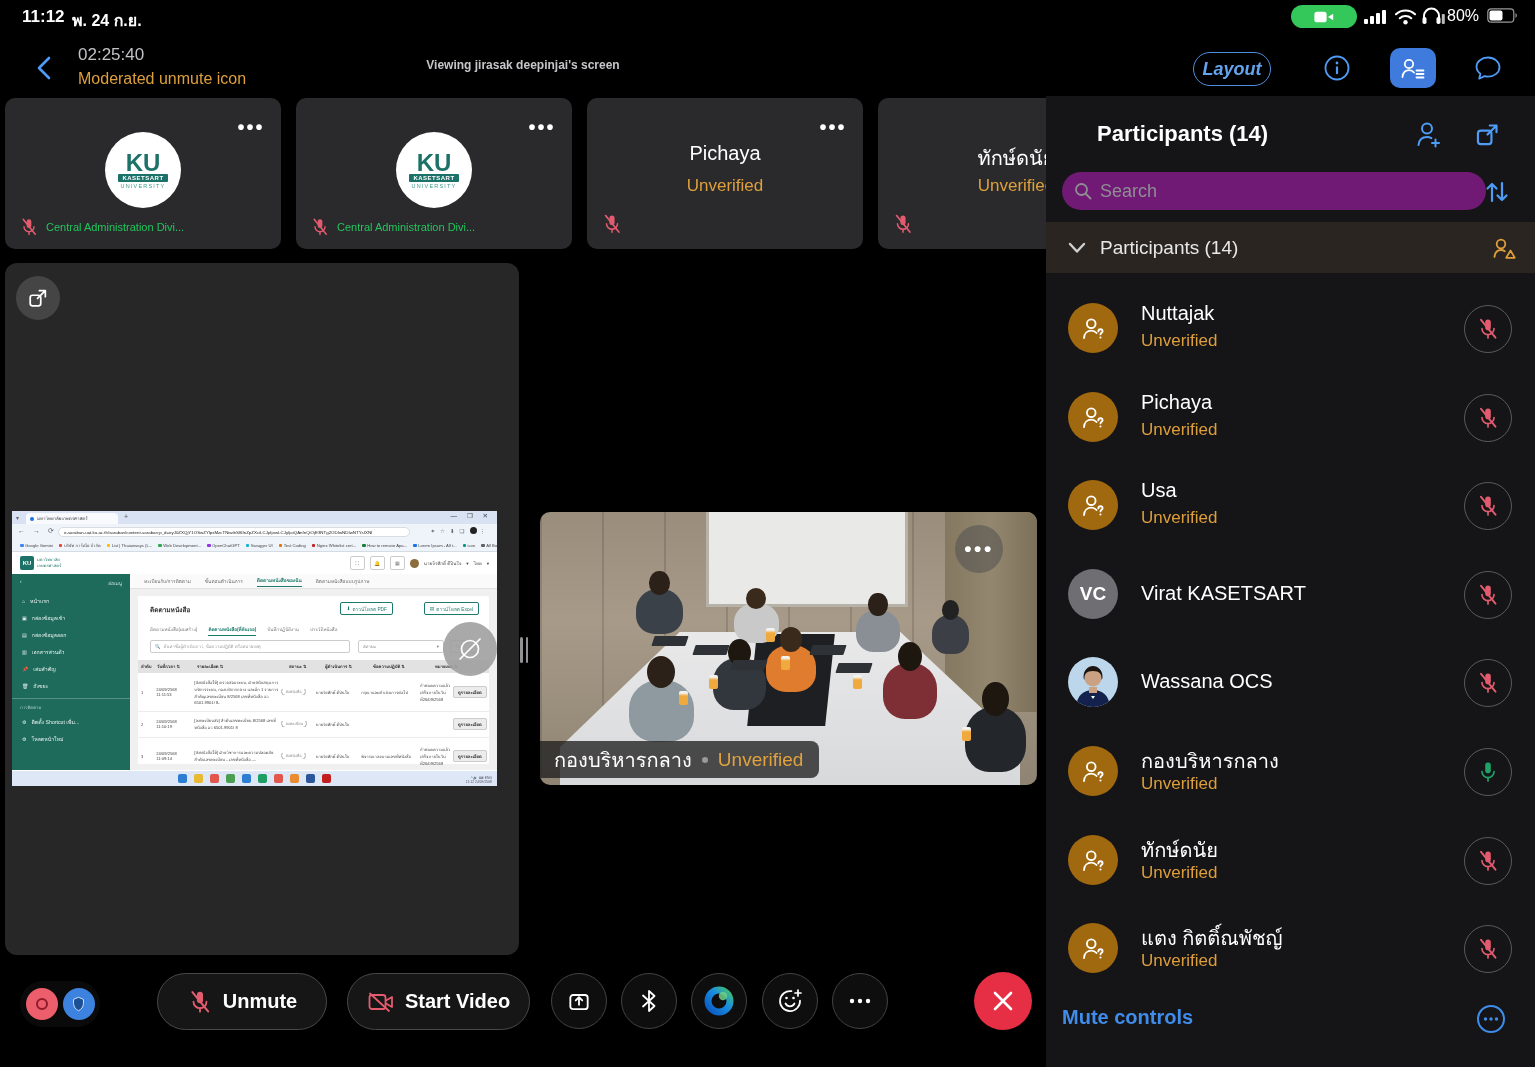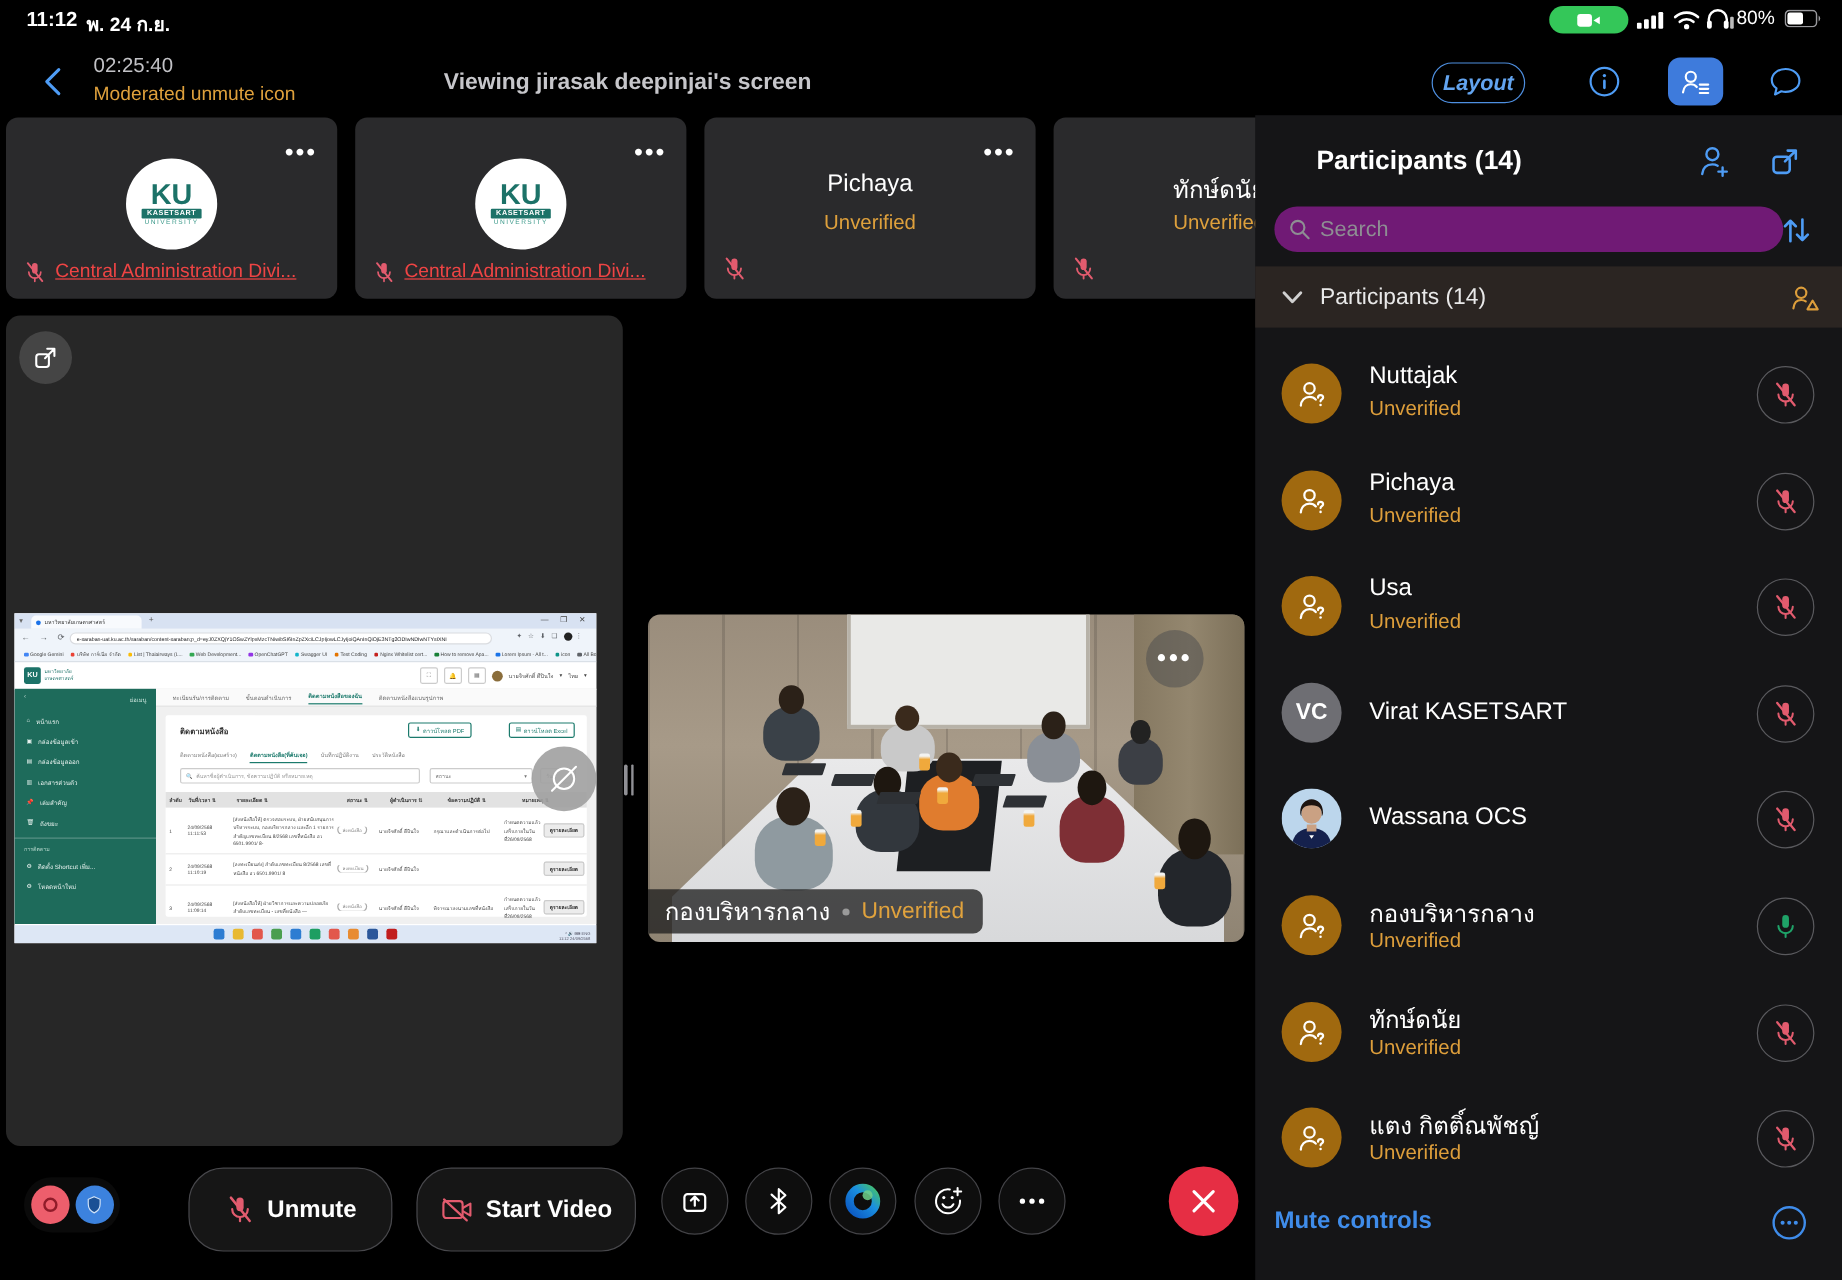--- a/index.html
+++ b/index.html
@@ -8,33 +8,33 @@
   svg{display:block;}
   
   #statusbar{left:0;top:0;width:1535px;height:34px;color:#fff;}
   .sb-time{left:22px;top:7px;font-size:17px;font-weight:bold;}
   .sb-date{left:72px;top:8px;font-size:16px;font-weight:bold;}
   .cam-pill{left:1291px;top:5px;width:66px;height:23px;border-radius:12px;background:#34c759;display:flex;align-items:center;justify-content:center;}
   .sb-pct{left:1447px;top:7px;font-size:16px;}
   
   .hdr-timer{left:78px;top:45px;font-size:17px;color:#c2c2c6;}
   .hdr-mode{left:78px;top:70px;font-size:16px;color:#dea03c;}
-  .hdr-title{left:0;top:58px;width:1046px;text-align:center;font-size:19px;font-weight:600;color:#c6c6ca;}
+  .hdr-title{left:0;top:58px;width:1046px;text-align:center;font-size:12px;font-weight:600;color:#c6c6ca;}
   .layout-btn{left:1193px;top:52px;width:76px;height:32px;border:1.5px solid #4e8fe0;border-radius:17px;
     color:#63a4ef;font-size:18px;font-weight:600;display:flex;align-items:center;justify-content:center;background:transparent;font-style:italic;}
   .ppl-btn{left:1390px;top:48px;width:46px;height:40px;border-radius:10px;background:#3e7bdc;display:flex;align-items:center;justify-content:center;}
   
   .tile{top:98px;width:276px;height:151px;border-radius:10px;background:#2a2a2c;overflow:hidden;}
   .tile .dots{position:absolute;right:10px;top:14px;width:40px;height:30px;display:flex;align-items:center;justify-content:center;color:#fff;font-size:20px;letter-spacing:2px;font-weight:bold;}
   .ku-circle{position:absolute;left:100px;top:34px;width:76px;height:76px;border-radius:50%;background:#fff;
     display:flex;flex-direction:column;align-items:center;justify-content:center;}
   .ku-kU{font-size:24px;font-weight:bold;color:#1c7268;line-height:22px;}
   .ku-bar{background:#1c7268;color:#fff;font-size:6px;font-weight:bold;padding:1px 4px;border-radius:1px;letter-spacing:.5px;}
   .ku-uni{font-size:5.5px;color:#3d9a8b;letter-spacing:1.2px;margin-top:1px;}
-  .tile-label{position:absolute;left:14px;bottom:12px;display:flex;align-items:center;gap:7px;color:#ef4444;font-size:16px;text-decoration:underline;}
+  .tile-label{position:absolute;left:14px;bottom:12px;display:flex;align-items:center;gap:7px;color:#22c55e;font-size:11px;}
   .tile-name{position:absolute;left:0;top:44px;width:100%;text-align:center;color:#fff;font-size:20px;}
   .tile-status{position:absolute;left:0;top:78px;width:100%;text-align:center;color:#dea03c;font-size:17px;}
   .tile-mic{position:absolute;left:14px;bottom:14px;width:22px;height:22px;}
   
   #sharepanel{left:5px;top:263px;width:514px;height:692px;border-radius:12px;background:#272727;}
   .popout-btn{left:11px;top:13px;width:44px;height:44px;border-radius:50%;background:rgba(255,255,255,.14);display:flex;align-items:center;justify-content:center;}
   .divider{left:519px;top:637px;width:10px;height:28px;display:flex;gap:3px;justify-content:center;}
   .divider i{width:2.5px;height:26px;background:#909095;border-radius:2px;}
   
   #roomvideo{left:540px;top:512px;width:497px;height:273px;border-radius:10px;overflow:hidden;
@@ -64,21 +64,21 @@
   .p-row{left:0;width:489px;height:88px;}
   .p-avatar{position:absolute;left:22px;top:19px;width:50px;height:50px;border-radius:50%;display:flex;align-items:center;justify-content:center;}
   .p-name{position:absolute;left:95px;color:#fff;font-size:20px;white-space:nowrap;}
   .p-status{position:absolute;left:95px;color:#dd9e3b;font-size:17px;}
   .p-mic{position:absolute;left:418px;top:21px;width:46px;height:46px;border-radius:50%;border:1.5px solid #5a5a5e;display:flex;align-items:center;justify-content:center;}
   .mute-ctl{left:16px;top:910px;font-size:20px;font-weight:bold;color:#3f8cea;}
   .mute-dots{left:430px;top:908px;}
   
   .tb-pill{left:20px;top:981px;width:80px;height:46px;border-radius:23px;background:#0a0a0a;display:flex;align-items:center;justify-content:center;gap:5px;}
   .tb-pill .c{width:32px;height:32px;border-radius:50%;display:flex;align-items:center;justify-content:center;}
-  .pillbtn{top:973px;height:70px;border-radius:29px;background:#161616;border:1.5px solid #48484c;display:flex;align-items:center;justify-content:center;gap:10px;color:#fff;font-size:20px;font-weight:bold;box-sizing:border-box;}
+  .pillbtn{top:973px;height:57px;border-radius:29px;background:#161616;border:1.5px solid #48484c;display:flex;align-items:center;justify-content:center;gap:10px;color:#fff;font-size:20px;font-weight:bold;box-sizing:border-box;}
   .circbtn{top:973px;width:56px;height:56px;border-radius:50%;background:#0e0e0e;border:1.5px solid #434347;display:flex;align-items:center;justify-content:center;box-sizing:border-box;}
   .leave{left:974px;top:972px;width:58px;height:58px;border-radius:50%;background:#e62e44;display:flex;align-items:center;justify-content:center;}
   
   #browser{left:7px;top:248px;width:485px;height:275px;background:#fff;overflow:hidden;font-family:"Liberation Sans","DejaVu Sans",sans-serif;}
   .b-titlebar{position:absolute;left:0;top:0;width:485px;height:13px;background:#d8e2f2;}
   .b-tab{position:absolute;left:14px;top:2px;width:92px;height:11px;background:#f8fafd;border-radius:4px 4px 0 0;display:flex;align-items:center;gap:3px;padding:0 4px;box-sizing:border-box;}
   .b-tab .fav{width:4px;height:4px;border-radius:50%;background:#1b72e8;}
   .b-tab .tt{font-size:4.5px;color:#333;white-space:nowrap;overflow:hidden;}
   .b-winctl{position:absolute;right:5px;top:1px;font-size:6.5px;color:#444;letter-spacing:4px;}
   .b-urlbar{position:absolute;left:0;top:13px;width:485px;height:16px;background:#eff4fa;}

